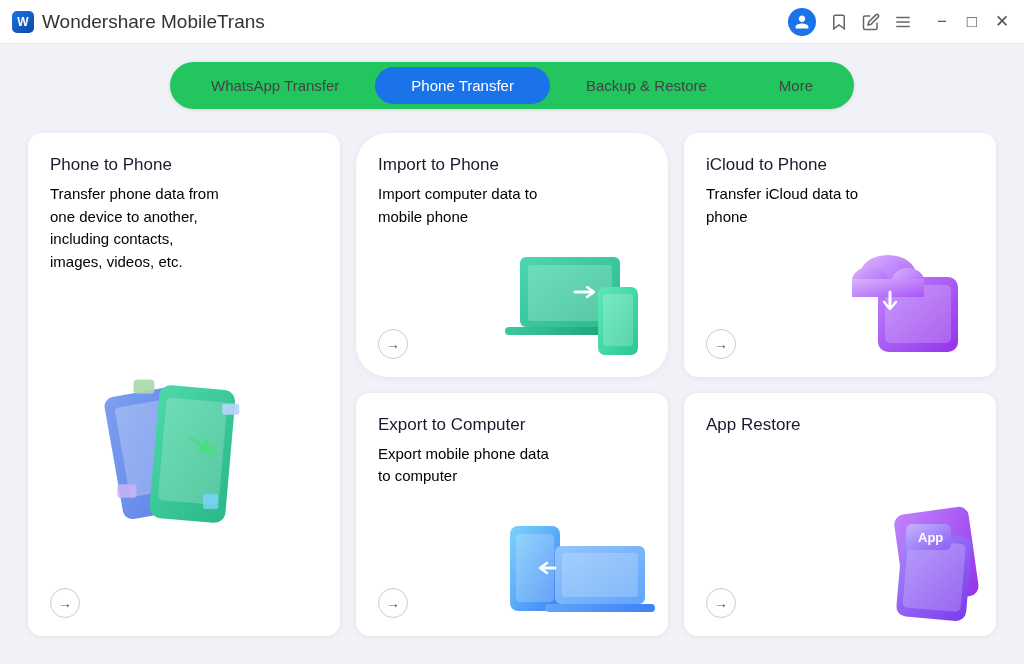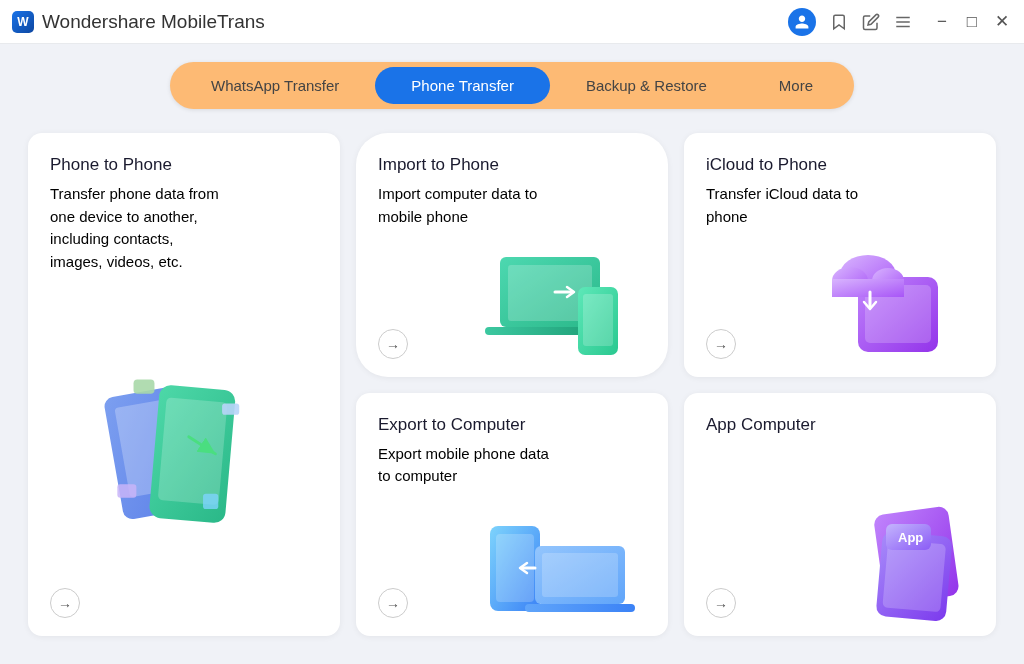--- a/index.html
+++ b/index.html
@@ -86,21 +86,21 @@
 
     
     .nav-bar {
       background: #f0f2f7;
       padding: 18px 0 14px;
       display: flex;
       justify-content: center;
       flex-shrink: 0;
     }
     .nav-tabs {
-      background: #fdba74;
+      background: #22c55e;
       border-radius: 30px;
       padding: 5px;
       display: flex;
       gap: 0;
       box-shadow: 0 1px 4px rgba(0,0,0,0.1);
     }
     .nav-tab {
       padding: 10px 36px;
       border-radius: 25px;
       font-size: 15px;
@@ -174,21 +174,21 @@
     
     .illus-phone-phone {
       flex: 1;
       display: flex;
       align-items: center;
       justify-content: center;
       margin-top: 10px;
     }
     .illus-other {
       position: absolute;
-      right: 28px;
+      right: 8px;
       bottom: 10px;
       width: 160px;
       height: 140px;
     }
 
     
     .phone-illus svg {
       width: 220px;
       height: 200px;
     }
@@ -378,21 +378,21 @@
           <linearGradient id="laptopBaseExportGrad" x1="0" y1="0" x2="1" y2="0">
             <stop offset="0%" stop-color="#60a5fa"></stop>
             <stop offset="100%" stop-color="#3b82f6"></stop>
           </linearGradient>
         </defs>
       </svg>
     </div>
   </div>
 
   <div class="card" style="position:relative;">
-    <div class="card-title">App Computer</div>
+    <div class="card-title">App Restore</div>
     <div class="arrow-btn">→</div>
 
     <div class="illus-other">
       <svg viewBox="0 0 160 140" fill="none" xmlns="http://www.w3.org/2000/svg">
 
         <rect x="65" y="30" width="75" height="90" rx="10" fill="url(#phoneAppGrad1)" transform="rotate(-8 65 30)"></rect>
 
         <rect x="75" y="45" width="70" height="85" rx="10" fill="url(#phoneAppGrad2)" transform="rotate(5 75 45)"></rect>
         <rect x="81" y="53" width="58" height="68" rx="5" fill="rgba(255,255,255,0.2)" transform="rotate(5 75 45)"></rect>
 

